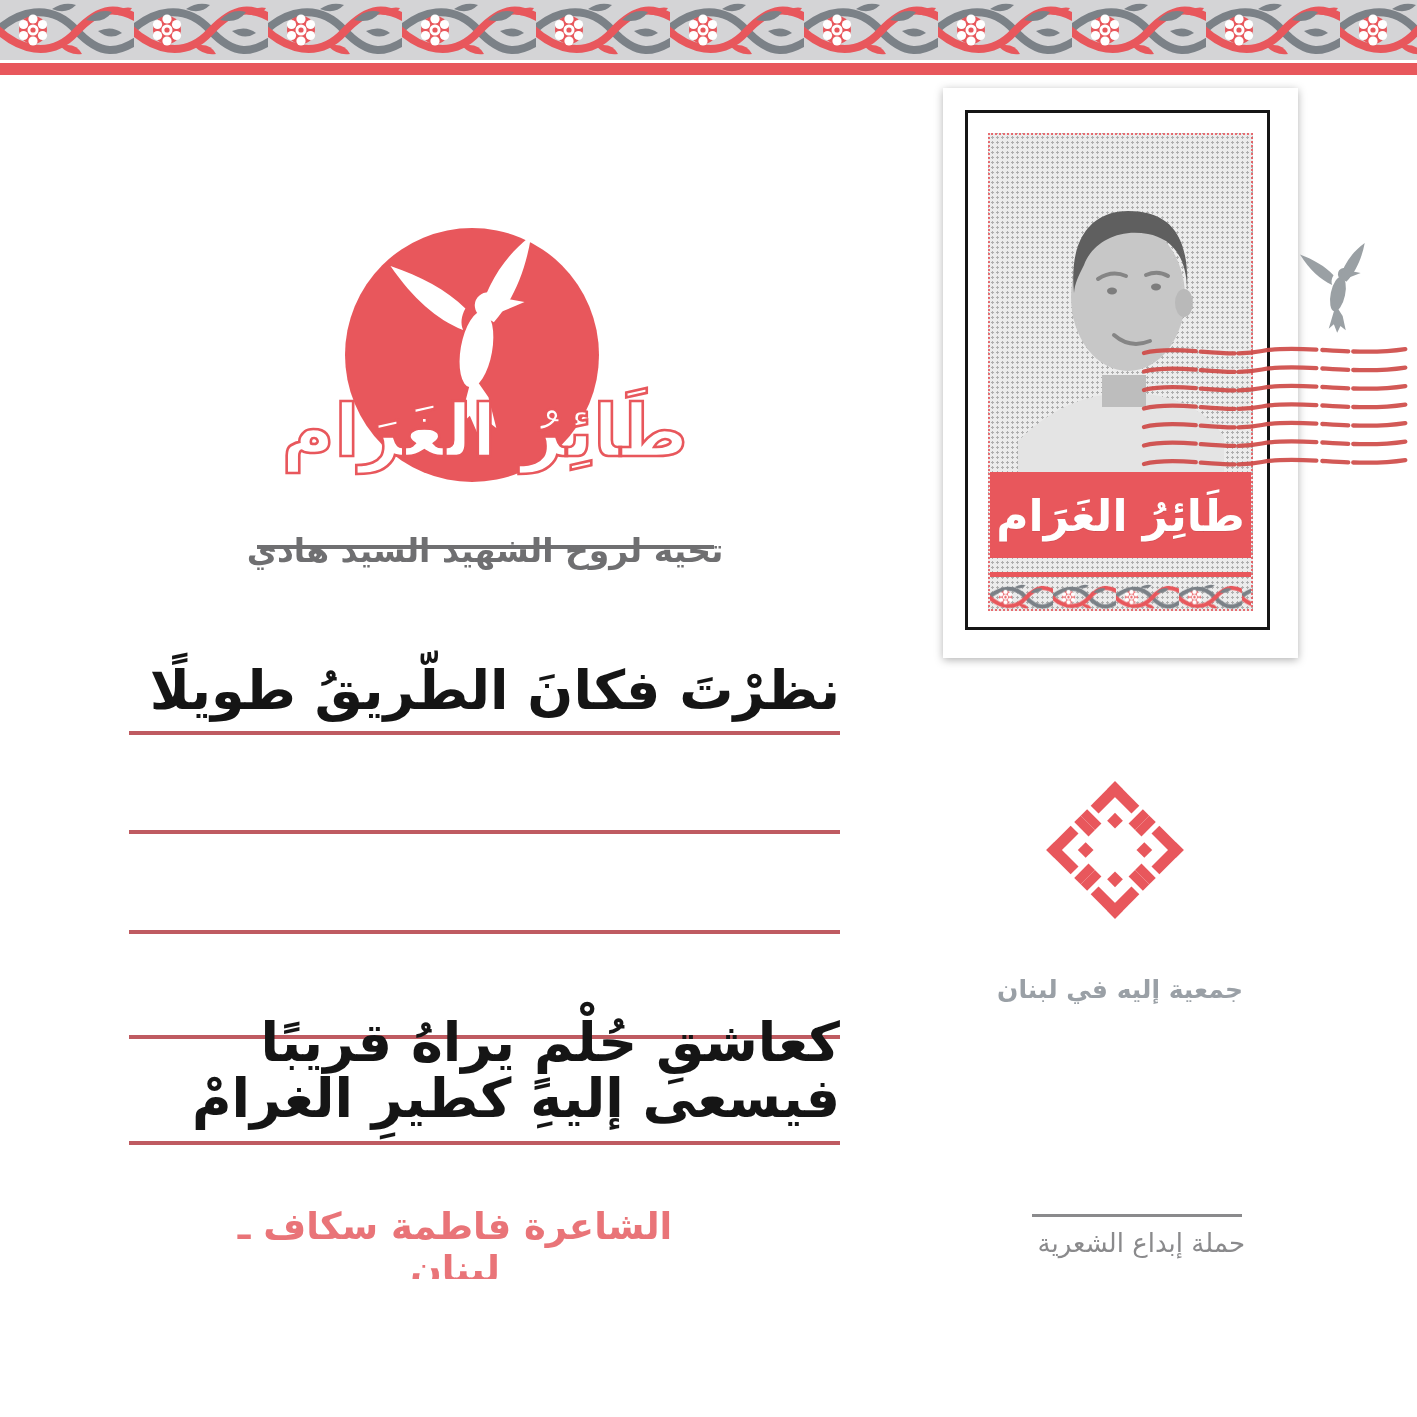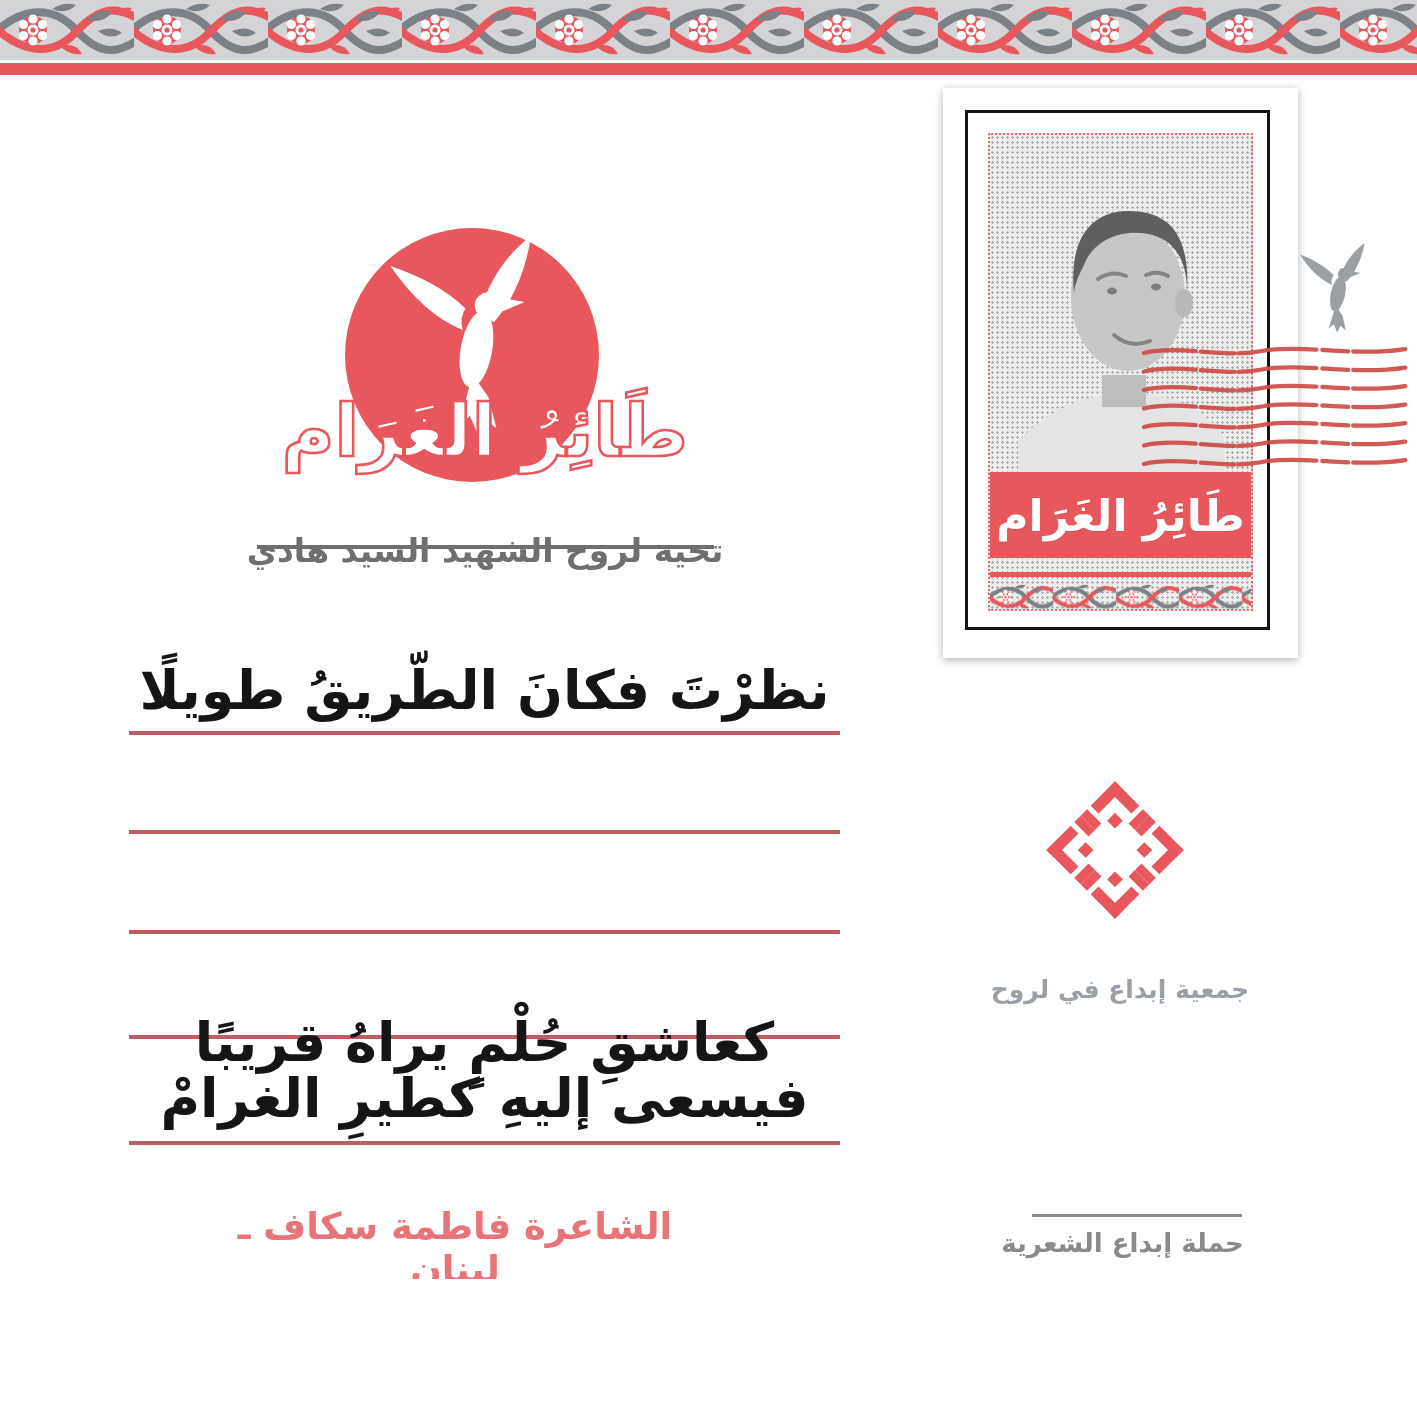--- a/index.html
+++ b/index.html
@@ -49,37 +49,37 @@
     background:var(--accent,#e8575c);display:flex;align-items:center;justify-content:center;}
   .stamp-band-title{direction:rtl;color:#fff;font-size:44px;font-weight:bold;letter-spacing:1px;
     text-shadow:0 1px 0 rgba(0,0,0,.08);}
   .stamp-redline{position:absolute;left:0;top:437px;width:261px;height:5px;
     background:var(--accent,#e8575c);}
   .stamp-floral{position:absolute;left:0;top:448px;width:261px;height:28px;}
   
   .postmark{position:absolute;left:1140px;top:342px;width:270px;height:132px;}
   .gray-bird{position:absolute;left:1288px;top:238px;width:96px;height:106px;}
   
-  .verse{position:absolute;left:129px;width:711px;text-align:center;direction:rtl;
+  .verse{position:absolute;left:129px;width:711px;direction:rtl;
     color:var(--ink,#151515);font-weight:bold;font-size:54px;line-height:1.35;z-index:2;}
   .v1{top:655px;} .v2{top:753px;} .v3{top:1007px;} .v4{top:1063px;}
   .rule{position:absolute;left:129px;width:711px;height:4px;background:var(--rule-red,#bf5b61);z-index:1;}
   .r1{top:731px;} .r2{top:830px;} .r3{top:930px;} .r4{top:1035px;} .r5{top:1141px;}
   .attribution{position:absolute;left:195px;top:1205px;width:520px;text-align:center;direction:rtl;
     font-size:37px;font-weight:bold;color:var(--attr-red,#e97478);}
   
   .kufic{position:absolute;left:1029px;top:764px;width:172px;height:172px;}
   .association{position:absolute;left:980px;top:975px;width:280px;text-align:center;direction:rtl;
     font-size:25px;font-weight:bold;color:var(--assoc-gray,#9aa0a6);letter-spacing:.5px;}
   .date-line1{position:absolute;left:1000px;top:1163px;width:245px;text-align:center;direction:rtl;
     font-size:36px;font-weight:bold;color:var(--date-gray,#8a8a8c);}
   .date-divider{position:absolute;left:1032px;top:1214px;width:210px;height:3px;
     background:var(--date-gray,#8a8a8c);}
-  .date-line2{position:absolute;left:1000px;top:1228px;width:245px;text-align:center;direction:rtl;
-    font-size:26px;font-weight:bold;color:var(--date-gray,#8a8a8c);}
+  .date-line2{position:absolute;left:1000px;top:1228px;width:245px;direction:rtl;
+    font-size:26px;font-weight:normal;color:var(--date-gray,#8a8a8c);}
 </style>
 </head>
 <body>
 
 <div class="canvas">
 
   <svg class="border-svg border-top" viewBox="0 0 1417 60" preserveAspectRatio="none">
     <defs>
       <pattern id="tp" width="134" height="60" patternUnits="userSpaceOnUse">
         <rect width="134" height="60" fill="#d4d4d6"></rect>
@@ -214,21 +214,21 @@
         <rect x="-48" y="-48" width="11" height="34"></rect>
         <rect x="-26" y="-26" width="11" height="11"></rect>
         <rect x="-9" y="-48" width="9" height="20"></rect>
         <rect x="-48" y="-9" width="20" height="9"></rect>
       </g>
       <use href="#kq" transform="rotate(90)"></use>
       <use href="#kq" transform="rotate(180)"></use>
       <use href="#kq" transform="rotate(270)"></use>
     </g>
   </svg>
-  <div class="association">جمعية إبداع في لروح</div>
+  <div class="association">جمعية إليه في لبنان</div>
   <div class="date-divider"></div>
   <div class="date-line2">حملة إبداع الشعرية</div>
 
   <div class="stripe stripe-bottom"></div>
   <svg class="border-svg border-bottom" viewBox="0 0 1417 60" preserveAspectRatio="none">
     <defs>
       <pattern id="bp" width="134" height="60" patternUnits="userSpaceOnUse">
         <rect width="134" height="60" fill="#d4d4d6"></rect>
         <path d="M-12,40 C18,6 52,4 76,30 S118,56 146,34" stroke="#7b8187" stroke-width="8" fill="none"></path>
         <path d="M-12,20 C18,54 52,58 76,32 S118,4 146,24" stroke="#e8575c" stroke-width="8" fill="none"></path>

